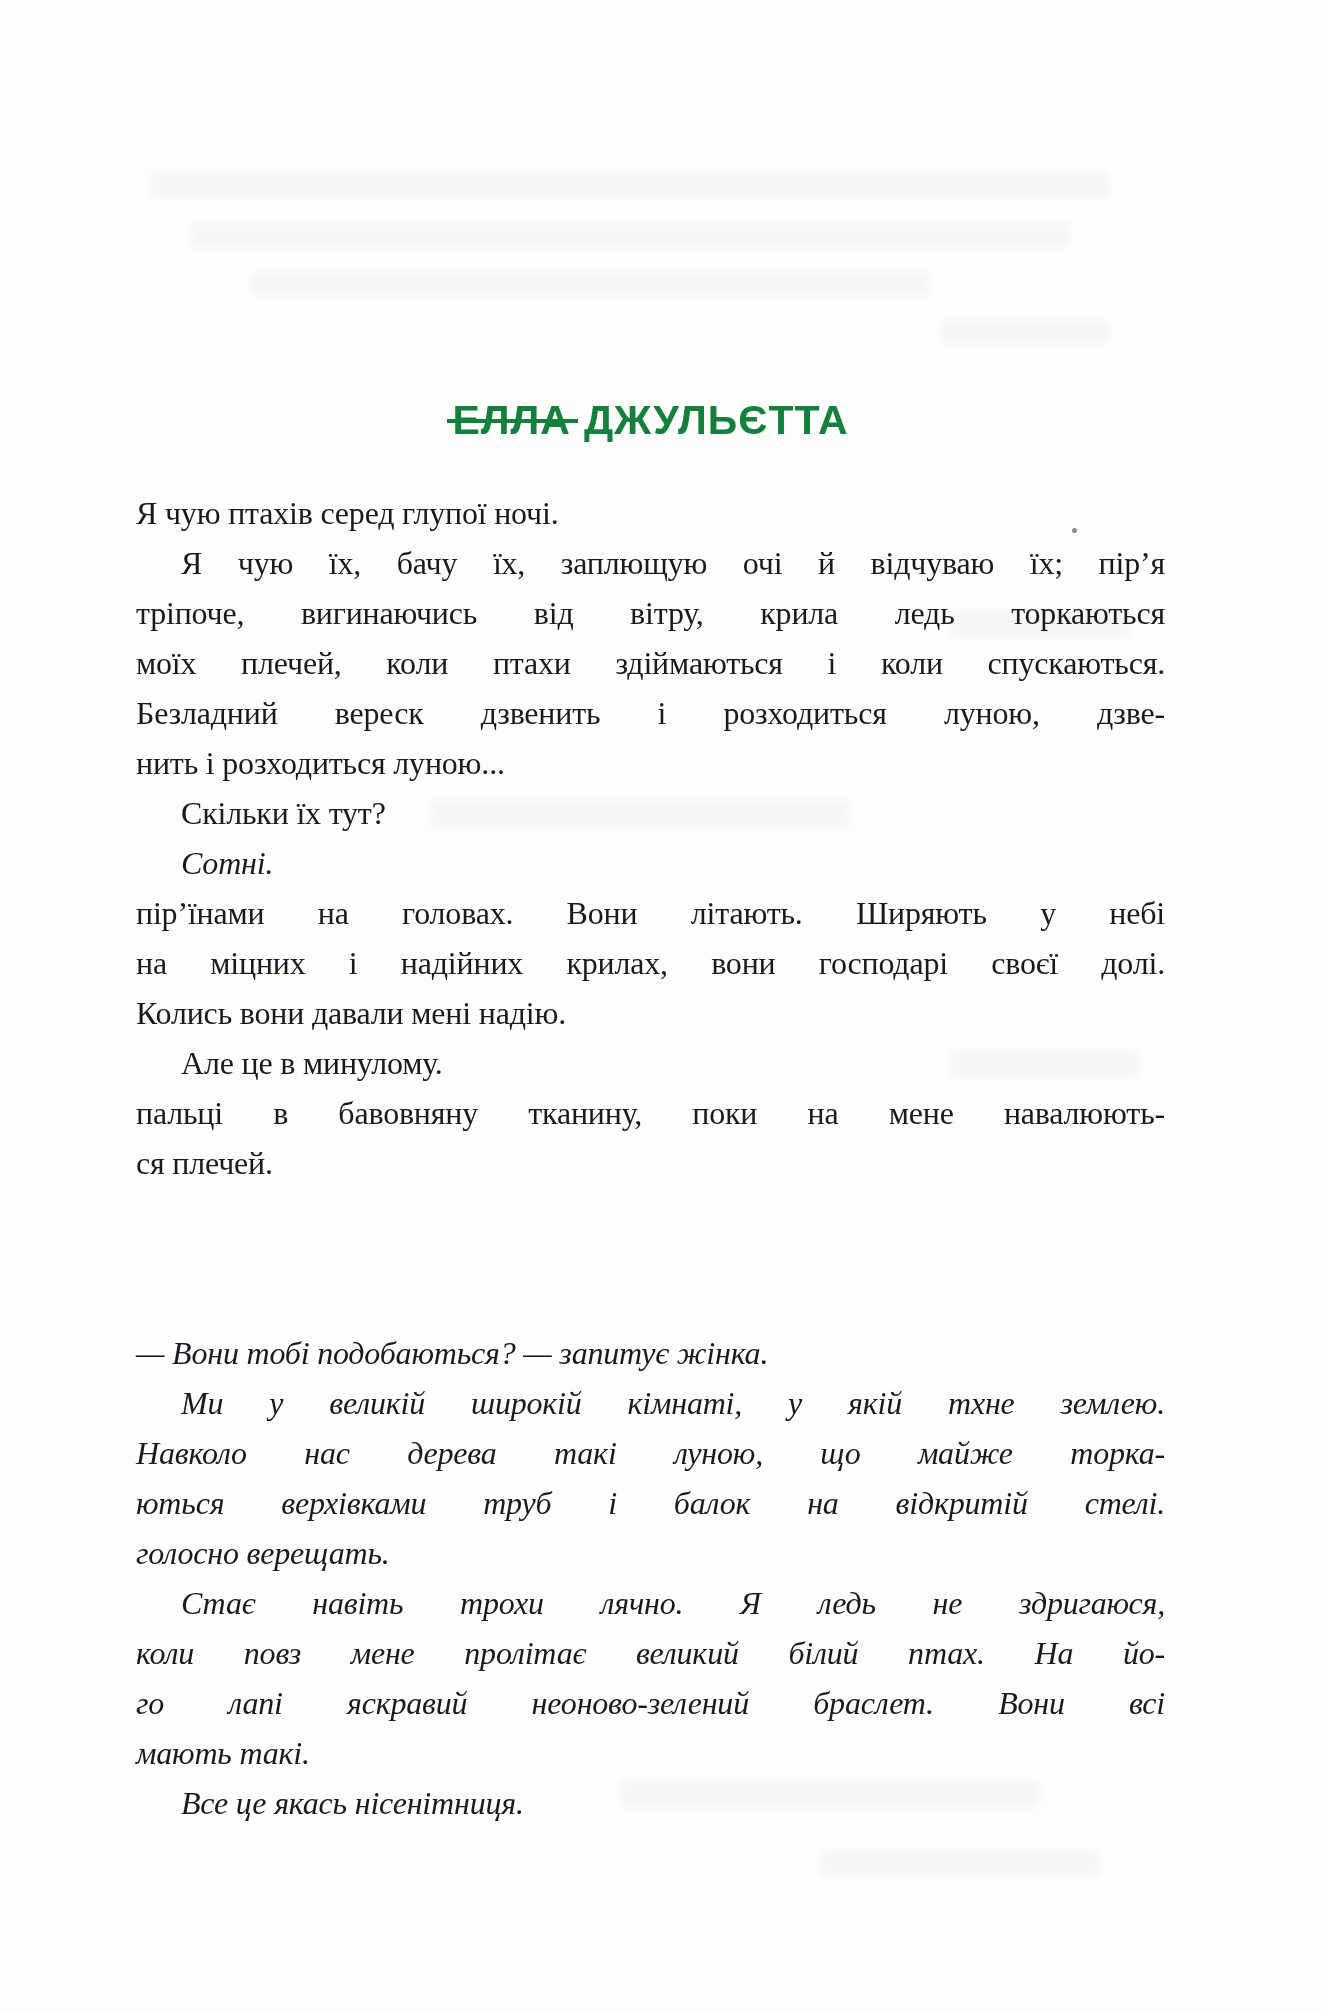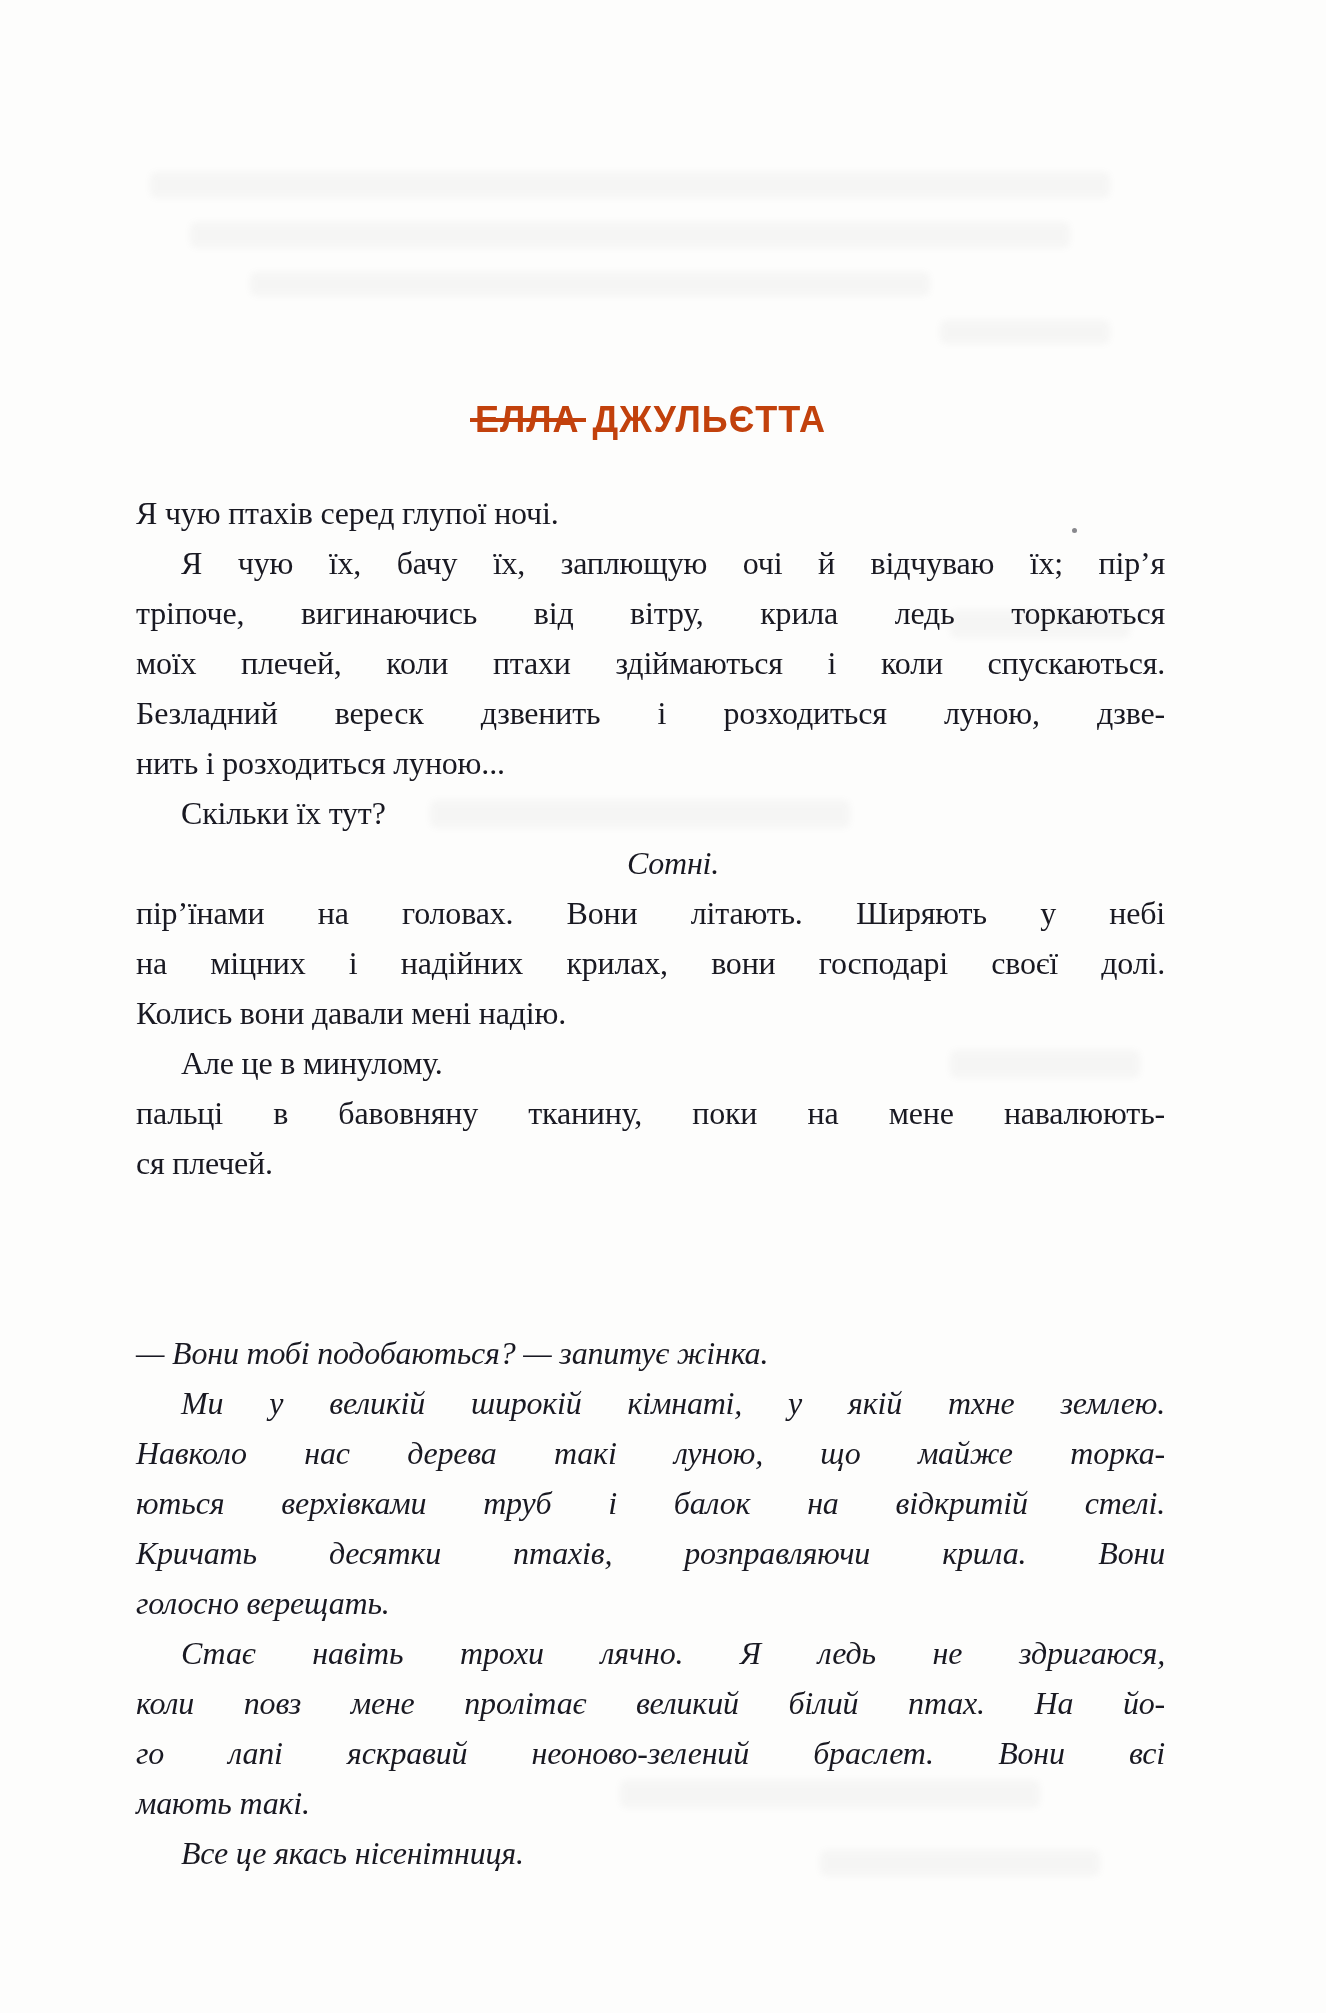--- a/index.html
+++ b/index.html
@@ -15,24 +15,24 @@
   
   h1.chapter {
     position: absolute;
     top: 400px;
     left: 136px;
     width: 1029px;
     margin: 0;
     text-align: center;
     font-family: "Liberation Sans", sans-serif;
     font-weight: 700;
-    font-size: 36px;
+    font-size: 41px;
     line-height: 40px;
     letter-spacing: 1px;
-    color: #c2410c;
+    color: #15803d;
   }
   h1 .strike { position: relative; margin-right: 13px; }
   h1 .strike::after {
     content: "";
     position: absolute;
     left: -5px; right: -7px;
     top: 47%;
     height: 4px;
     background: currentColor;
   }
@@ -47,21 +47,21 @@
   p.ln {
     margin: 0;
     height: 50px;
     font-family: "Liberation Serif", serif;
     font-size: 32px;
     line-height: 50px;
     letter-spacing: -0.2px;
     text-align: left;
   }
   .b2 p.ln { font-style: italic; }
-  p.ln.it { font-style: italic; text-align: center; }
+  p.ln.it { font-style: italic; }
   p.ln.in { text-indent: 45px; }
   p.ln.j { text-align: justify; text-align-last: justify; }
   
   .artifact {
     position: absolute;
     background: #8a8a8a;
     opacity: 0.06;
     filter: blur(3px);
     border-radius: 6px;
   }
@@ -111,21 +111,20 @@
     <p class="ln in">Але це в минулому.</p>
     <p class="ln j">пальці в бавовняну тканину, поки на мене навалюють-</p>
     <p class="ln">ся плечей.</p>
   </div>
 
   <div class="block b2">
     <p class="ln">— Вони тобі подобаються? — запитує жінка.</p>
     <p class="ln in j">Ми у великій широкій кімнаті, у якій тхне землею.</p>
     <p class="ln j">Навколо нас дерева такі луною, що майже торка-</p>
     <p class="ln j">ються верхівками труб і балок на відкритій стелі.</p>
-    <p class="ln j">Кричать десятки птахів, розправляючи крила. Вони</p>
     <p class="ln">голосно верещать.</p>
     <p class="ln in j">Стає навіть трохи лячно. Я ледь не здригаюся,</p>
     <p class="ln j">коли повз мене пролітає великий білий птах. На йо-</p>
     <p class="ln j">го лапі яскравий неоново-зелений браслет. Вони всі</p>
     <p class="ln">мають такі.</p>
     <p class="ln in">Все це якась нісенітниця.</p>
   </div>
 
 </div>
 

